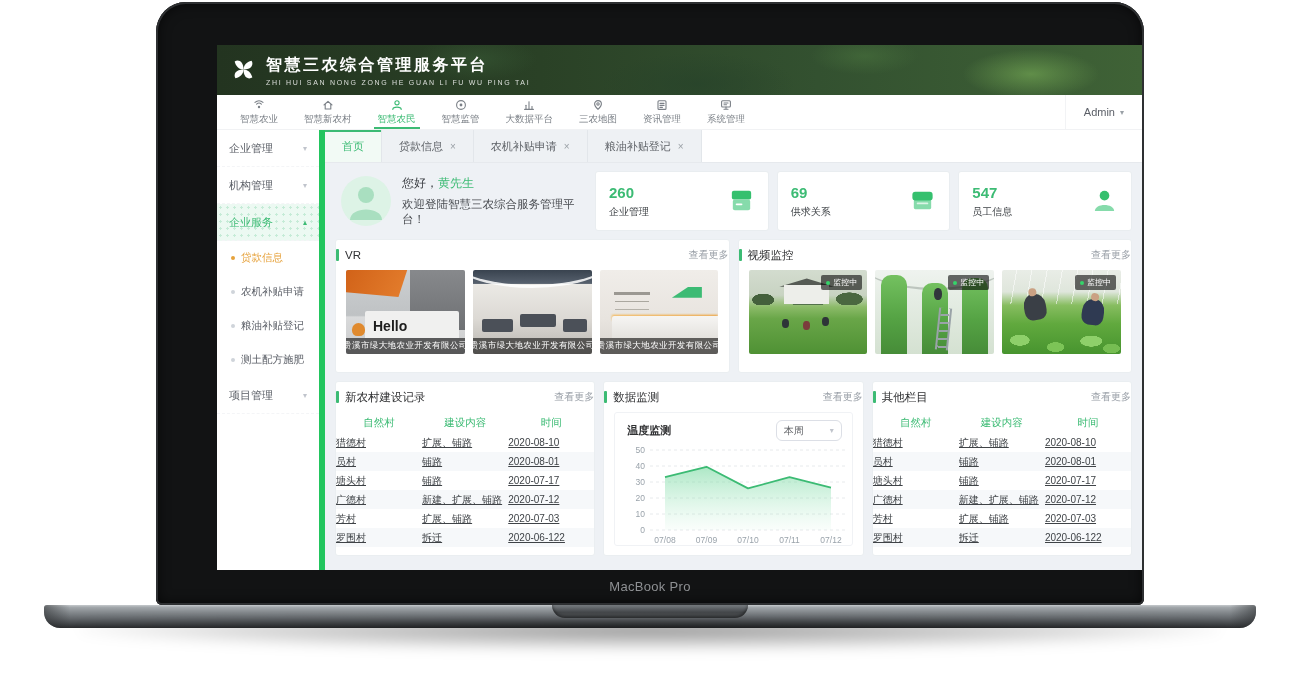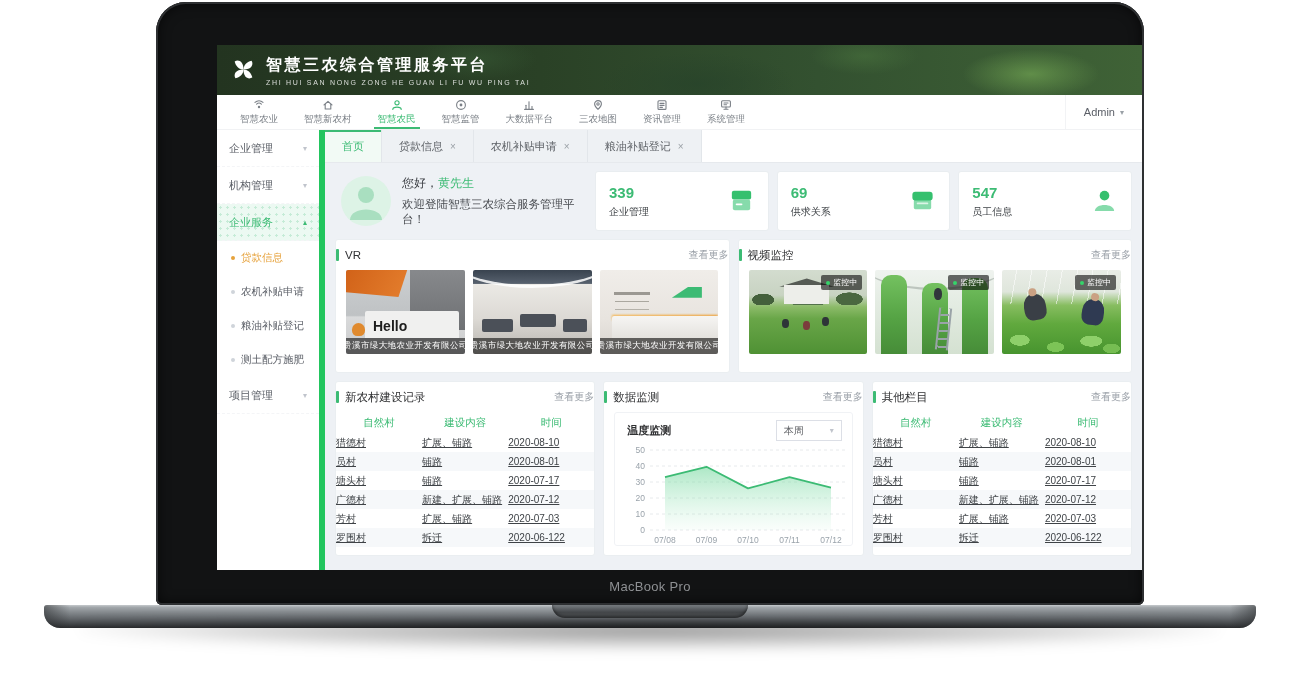--- a/index.html
+++ b/index.html
@@ -187,21 +187,21 @@
   table.mini { width: 100%; border-collapse: collapse; table-layout: fixed; }
   .mini th { font-size: 10.5px; color: #3cbb74; font-weight: normal; height: 21px; text-align: center; }
   .mini td { font-size: 10px; color: #3f4347; height: 19px; 
     white-space: nowrap; overflow: hidden; text-decoration: underline; }
   .mini tbody tr:nth-child(even) td { background: #f6f8fa; }
 
   .chart-panel { margin: 0 10px; border: 1px solid #f0f2f5; border-radius: 3px; height: 134px; padding: 7px 8px 0; }
   .chart-head { display: flex; align-items: center; justify-content: space-between; padding: 0 2px 0 4px; }
   .chart-title { font-size: 11px; font-weight: bold; color: #303133; }
   .select { display: flex; align-items: center; justify-content: space-between; width: 66px; height: 21px;
-    border: 1px solid #dcdfe6; border-radius: 0; padding: 0 7px; font-size: 10px; color: #606266; cursor: pointer; }
+    border: 1px solid #dcdfe6; border-radius: 6px; padding: 0 7px; font-size: 10px; color: #606266; cursor: pointer; }
   .select .caret { color: #c0c4cc; }
   .chart-area { margin-top: 2px; }
 </style>
 </head>
 <body>
 
 <div class="stage">
 
   <div class="laptop-screen">
 
@@ -384,21 +384,21 @@
                 <div>
                   <div class="greet-line1">
                     <span>您好，</span><span class="greet-name">黄先生</span>
                   </div>
                   <div class="greet-line2">欢迎登陆智慧三农综合服务管理平台！</div>
                 </div>
               </div>
 
               <div class="stat-card">
                 <div>
-                  <div class="stat-value">339</div>
+                  <div class="stat-value">260</div>
                   <div class="stat-label">企业管理</div>
                 </div>
                 <span>
                   <svg width="27" height="27" viewBox="0 0 28 28">
                       <rect x="4" y="4" width="20" height="9" rx="2" fill="#35c06e"></rect>
                       <rect x="5" y="13" width="18" height="11" rx="2" fill="#86dbab"></rect>
                       <rect x="8" y="17" width="7" height="2" rx="1" fill="#fff"></rect>
                     </svg>
                 </span>
               </div>

